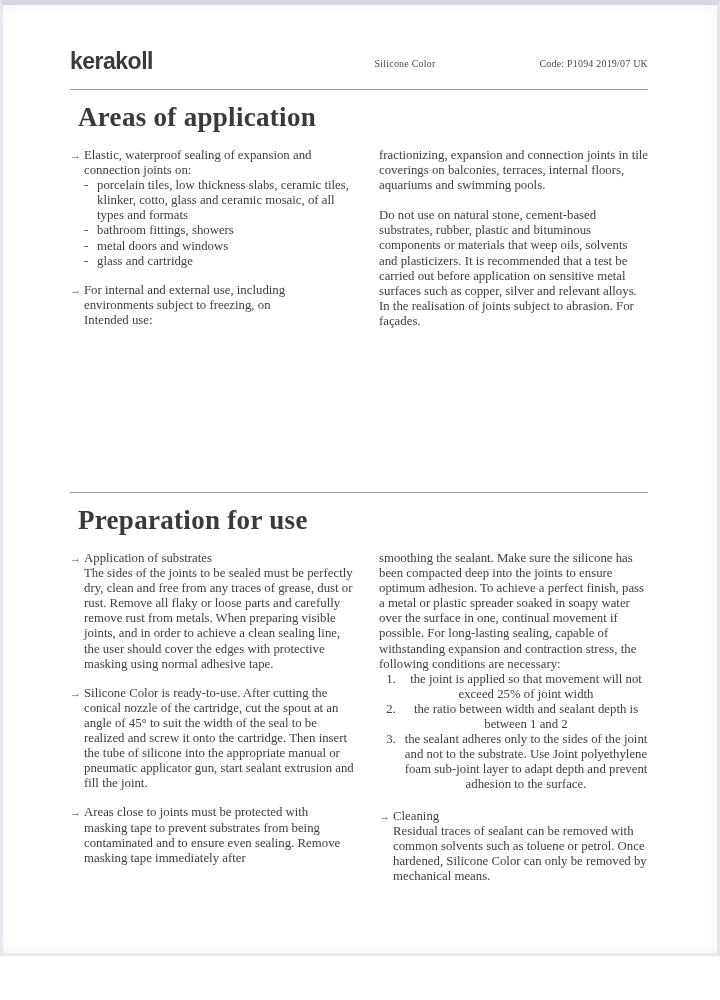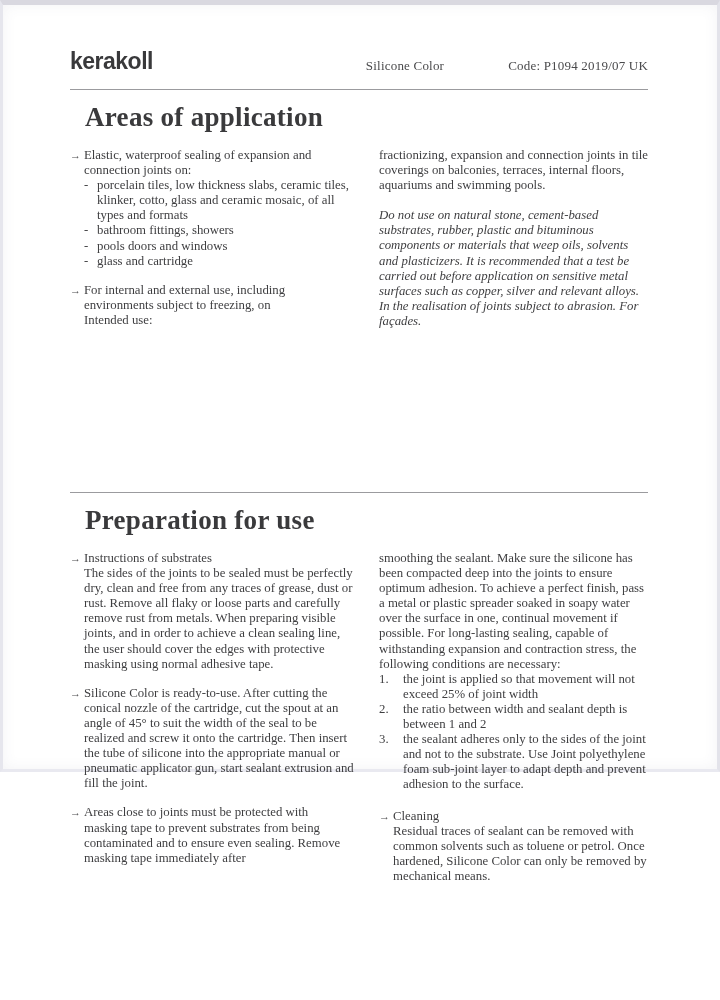--- a/index.html
+++ b/index.html
@@ -6,21 +6,21 @@
   body{
     width:720px;height:1000px;
     background:#ffffff;
     font-family:"Liberation Serif", serif;
     color:#3e3e40;
     overflow:hidden;
     position:relative;
   }
   .page{
     box-sizing:border-box;
-    width:720px;height:772px;
+    width:720px;height:956px;
     border-top:5px solid #d9d8e0;
     border-left:3px solid #e6e6ed;
     border-right:3px solid #e3e3ea;
     border-bottom:3px solid #e9e9f0;
     box-shadow:inset 0 0 14px rgba(90,90,110,0.07);
   }
   .content{
     padding:0 69px 0 67px; 
   }
   
@@ -33,38 +33,38 @@
   }
   .logo{
     font-family:"Liberation Sans", sans-serif;
     font-weight:bold;
     font-size:23px;
     letter-spacing:-0.5px;
     color:#39393b;
     line-height:24px;
   }
   .hdr-small{
-    font-size:13px;
+    font-size:10px;
     color:#4a4a4c;
     margin-top:9px;
     letter-spacing:0.2px;
   }
   .hdr-title{justify-self:center;position:relative;left:46px;}
   .hdr-code{justify-self:end;padding-left:31px;}
   hr.rule{
     border:0;border-top:1.5px solid #9b9b9e;
     margin:0;
   }
   
   .section-title{
     font-size:27px;
     font-weight:bold;
     color:#3a3a3c;
     letter-spacing:0.3px;
-    margin:13px 0 17px 15px;
+    margin:13px 0 17px 8px;
     line-height:28px;
   }
   .section-areas{
     box-sizing:border-box;
     height:389px; 
   }
   .columns{
     display:grid;
     grid-template-columns:284px 270px;
     column-gap:25px;
@@ -79,25 +79,25 @@
   .arrow{
     width:14px;
     flex:0 0 14px;
     font-size:11px;
     color:#4a4a4c;
   }
   .dash-list{margin:0;}
   .dash-item{display:flex;}
   .dash{width:13px;flex:0 0 13px;}
   .para{margin:0 0 15px 0;}
-  .para:last-child{margin-bottom:16px;font-style:italic;}
+  .para:last-child{margin-bottom:16px;}
   ol.numbered{
     list-style:none;
     counter-reset:n;
-    margin:0;padding:0;
+    margin:0;padding:0;text-align:center;
   }
   ol.numbered li{
     counter-increment:n;
     display:grid;
     grid-template-columns:24px 1fr;
   }
   ol.numbered li::before{
     content:counter(n) ".";
   }
   .cleaning-block{margin-top:16px;}
@@ -127,21 +127,21 @@
                 <div class="dash-item">
                   <span class="dash">-</span>
                   <span>porcelain tiles, low thickness slabs, ceramic tiles, klinker, cotto, glass and ceramic mosaic, of all types and formats</span>
                 </div>
                 <div class="dash-item">
                   <span class="dash">-</span>
                   <span>bathroom fittings, showers</span>
                 </div>
                 <div class="dash-item">
                   <span class="dash">-</span>
-                  <span>pools doors and windows</span>
+                  <span>metal doors and windows</span>
                 </div>
                 <div class="dash-item">
                   <span class="dash">-</span>
                   <span>glass and cartridge</span>
                 </div>
               </div>
             </div>
           </div>
           <div class="arrow-block">
             <span class="arrow">→</span>
@@ -160,21 +160,21 @@
 
     <hr class="rule">
 
     <div class="section-instructions">
       <div class="section-title">Preparation for use</div>
       <div class="columns">
         <div>
           <div class="arrow-block">
             <span class="arrow">→</span>
             <div>
-              <div>Instructions of substrates</div>
+              <div>Application of substrates</div>
               <div>The sides of the joints to be sealed must be perfectly dry, clean and free from any traces of grease, dust or rust. Remove all flaky or loose parts and carefully remove rust from metals. When preparing visible joints, and in order to achieve a clean sealing line, the user should cover the edges with protective masking using normal adhesive tape.</div>
             </div>
           </div>
           <div class="arrow-block">
             <span class="arrow">→</span>
             <div>
               <div>Silicone Color is ready-to-use. After cutting the conical nozzle of the cartridge, cut the spout at an angle of 45° to suit the width of the seal to be realized and screw it onto the cartridge. Then insert the tube of silicone into the appropriate manual or pneumatic applicator gun, start sealant extrusion and fill the joint.</div>
             </div>
           </div>
           <div class="arrow-block">

